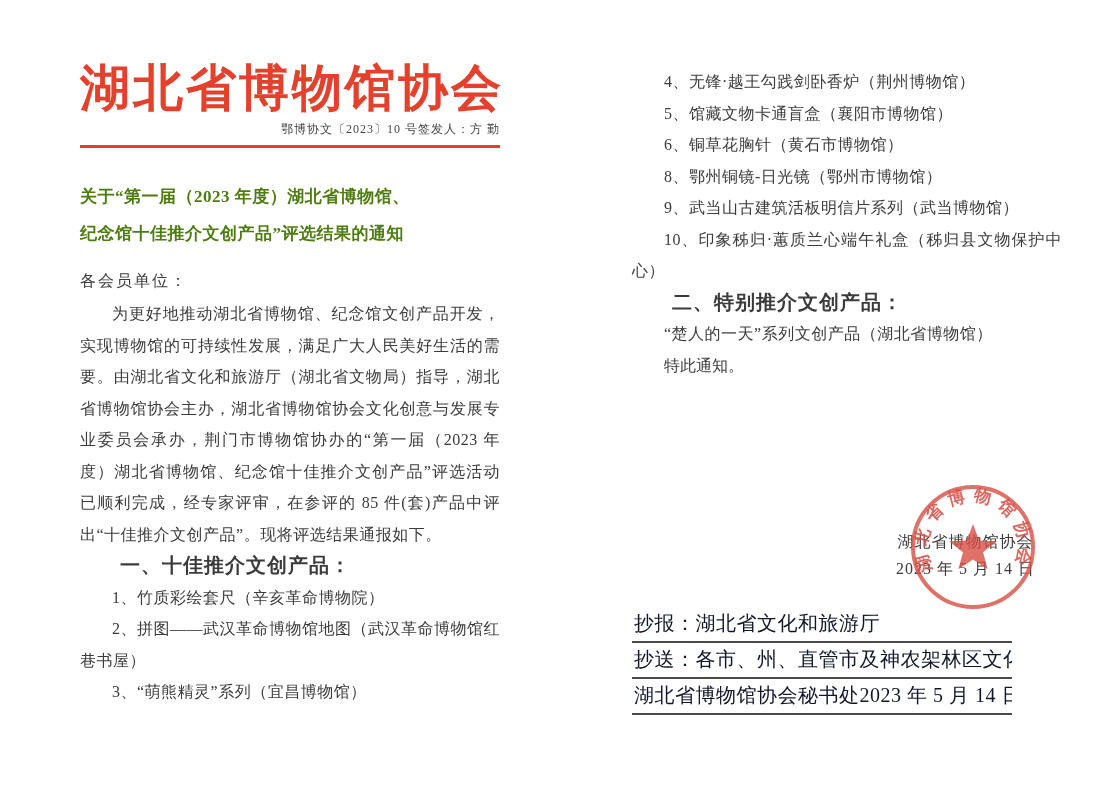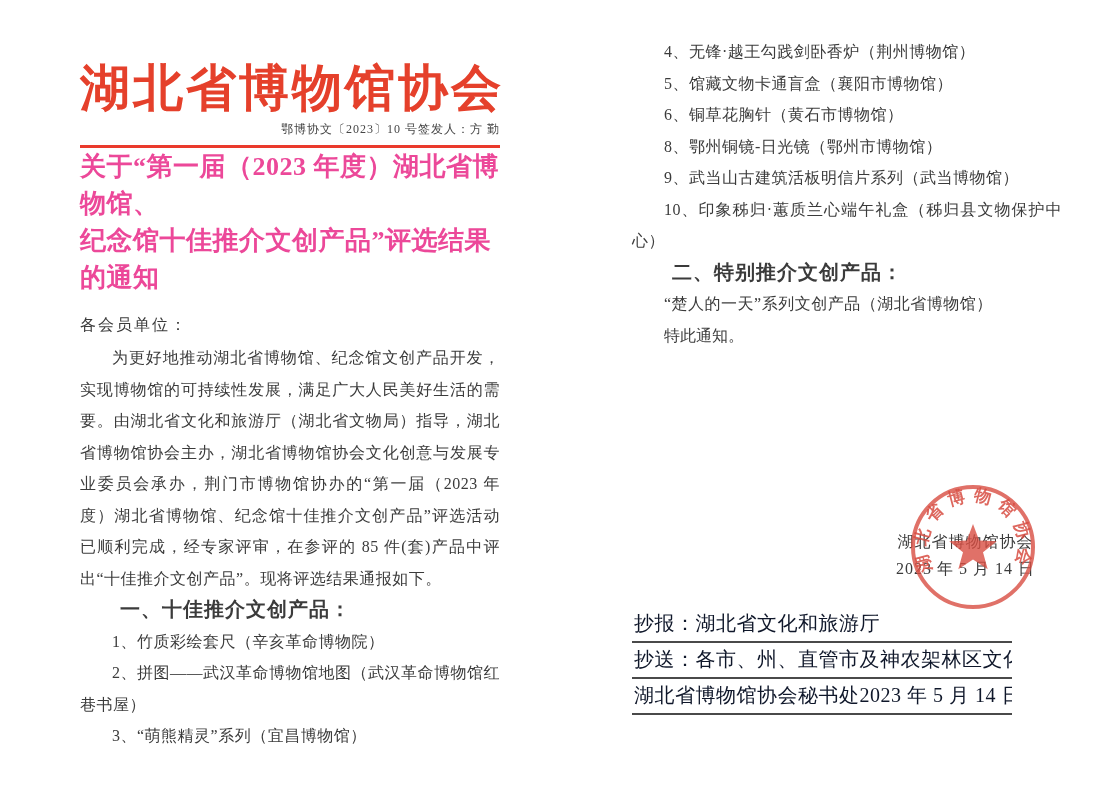--- a/index.html
+++ b/index.html
@@ -24,42 +24,43 @@
   }
   .doc-meta {
     margin-top: 0;
     display: flex; justify-content: flex-end; align-items: baseline;
     font-size: 12px; letter-spacing: 1px; color: #454545;
   }
   .red-rule {
     margin-top: 7px; height: 3px; background: #ea3a2c; border: none;
   }
   .doc-title {
-    font-size: 26px; font-weight: bold; color: #ec4899;
+    margin-top: 30px;
+    font-size: 17px; font-weight: bold; color: #4d7c0f;
     line-height: 37px; letter-spacing: 0.5px;
   }
   .salutation {
     margin-top: 16px; font-size: 16px; letter-spacing: 2px; line-height: 26px;
   }
   .intro {
     margin-top: 4px; font-size: 16px; line-height: 31.5px;
     text-align: justify; text-indent: 2em; letter-spacing: 0.5px;
   }
   .section-heading {
     font-size: 20px; font-weight: bold; text-indent: 2em;
     line-height: 31.5px; letter-spacing: 1px;
   }
   .item {
     font-size: 16px; line-height: 31.5px; text-indent: 2em;
     text-align: justify; letter-spacing: 0.5px;
   }
 
   
   .right-col {
-    position: absolute; left: 632px; top: 36px; width: 430px;
+    position: absolute; left: 632px; top: 66px; width: 430px;
   }
   .right-col .item, .right-col .section-heading { line-height: 31.5px; }
   .closing { font-size: 16px; line-height: 31.5px; text-indent: 2em; }
 
   
   .signature {
     position: absolute; left: 868px; top: 528px; width: 195px;
     text-align: center; font-size: 16px; line-height: 27px;
     color: #3b3b3b; letter-spacing: 1px;
   }

